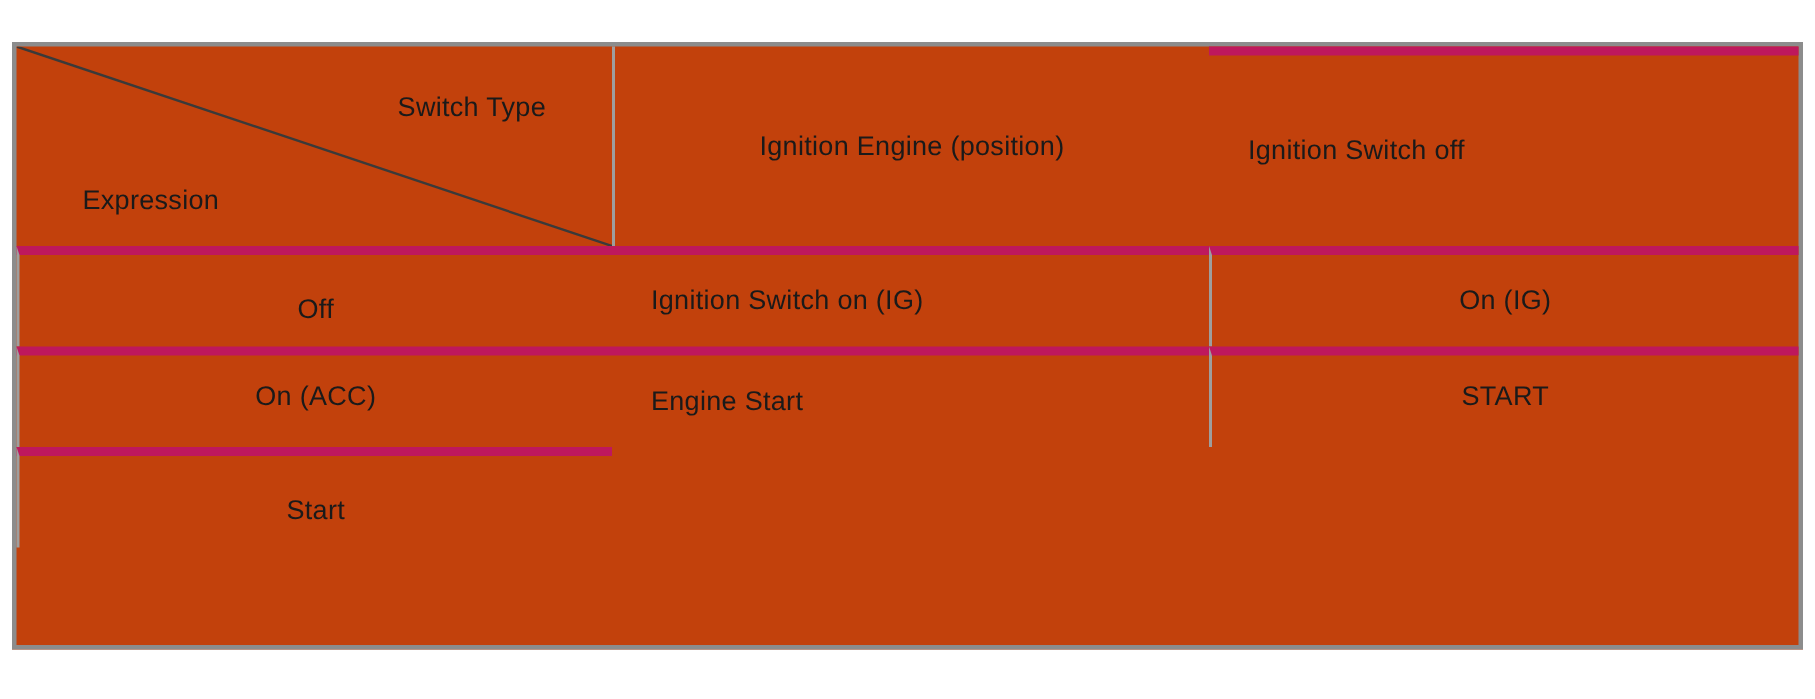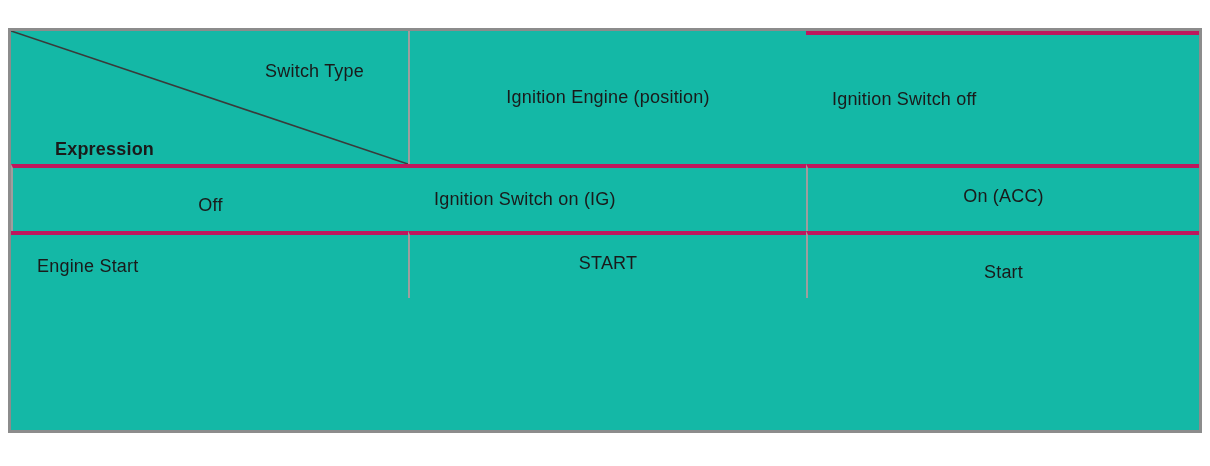--- a/index.html
+++ b/index.html
@@ -18,40 +18,40 @@
     background: #ffffff;
   }
   .switch-table {
     position: absolute;
     left: 8px;
     top: 28px;
     width: 1194px;
     height: 405px;
     box-sizing: border-box;
     border: 3px solid #8c8c8c;
-    background: #14b8a6;
+    background: #c2410c;
     display: grid;
     grid-template-columns: 397px 398px 1fr;
     grid-template-rows: 133px 67px 67px 67px 1fr;
   }
   .cell {
     box-sizing: border-box;
     display: flex;
     align-items: center;
     justify-content: center;
     font-size: 18px;
     color: #1a1a1a;
     letter-spacing: 0.2px;
     position: relative;
     overflow: hidden;
   }
   
   .cell.col2, .cell.col3 { border-left: 2px solid #9e9e9e; }
   
-  .cell.rline { border-top: 4px solid #be185d; }
+  .cell.rline { border-top: 6px solid #be185d; }
   
   .cell.expr {
     justify-content: flex-start;
     padding-left: 26px;
   }
   
   .diag-cell {
     position: relative;
   }
   .diag-cell svg {
@@ -61,25 +61,24 @@
   }
   .diag-label-top {
     position: absolute;
     top: 30px;
     right: 44px;
     font-size: 18px;
     color: #1a1a1a;
   }
   .diag-label-bottom {
     position: absolute;
-    bottom: 4px;
+    bottom: 20px;
     left: 44px;
     font-size: 18px;
     color: #1a1a1a;
-    font-weight: bold;
   }
   
   .nudge-down { transform: translateY(6px); }
   .nudge-down-sm { transform: translateY(3px); }
   .nudge-up-sm { transform: translateY(-3px); }
 </style>
 </head>
 <body>
 
 <div class="page">
@@ -99,20 +98,23 @@
     <div class="cell expr rline">
       <span>Ignition Switch off</span>
     </div>
     <div class="cell col3 rline">
       <span class="nudge-down">Off</span>
     </div>
 
     <div class="cell expr rline">
       <span>Ignition Switch on (IG)</span>
     </div>
+    <div class="cell col3 rline">
+      <span>On (IG)</span>
+    </div>
 
     <div class="cell col3 rline">
       <span class="nudge-up-sm">On (ACC)</span>
     </div>
 
     <div class="cell expr rline">
       <span>Engine Start</span>
     </div>
     <div class="cell col2 rline">
       <span class="nudge-up-sm">START</span>

